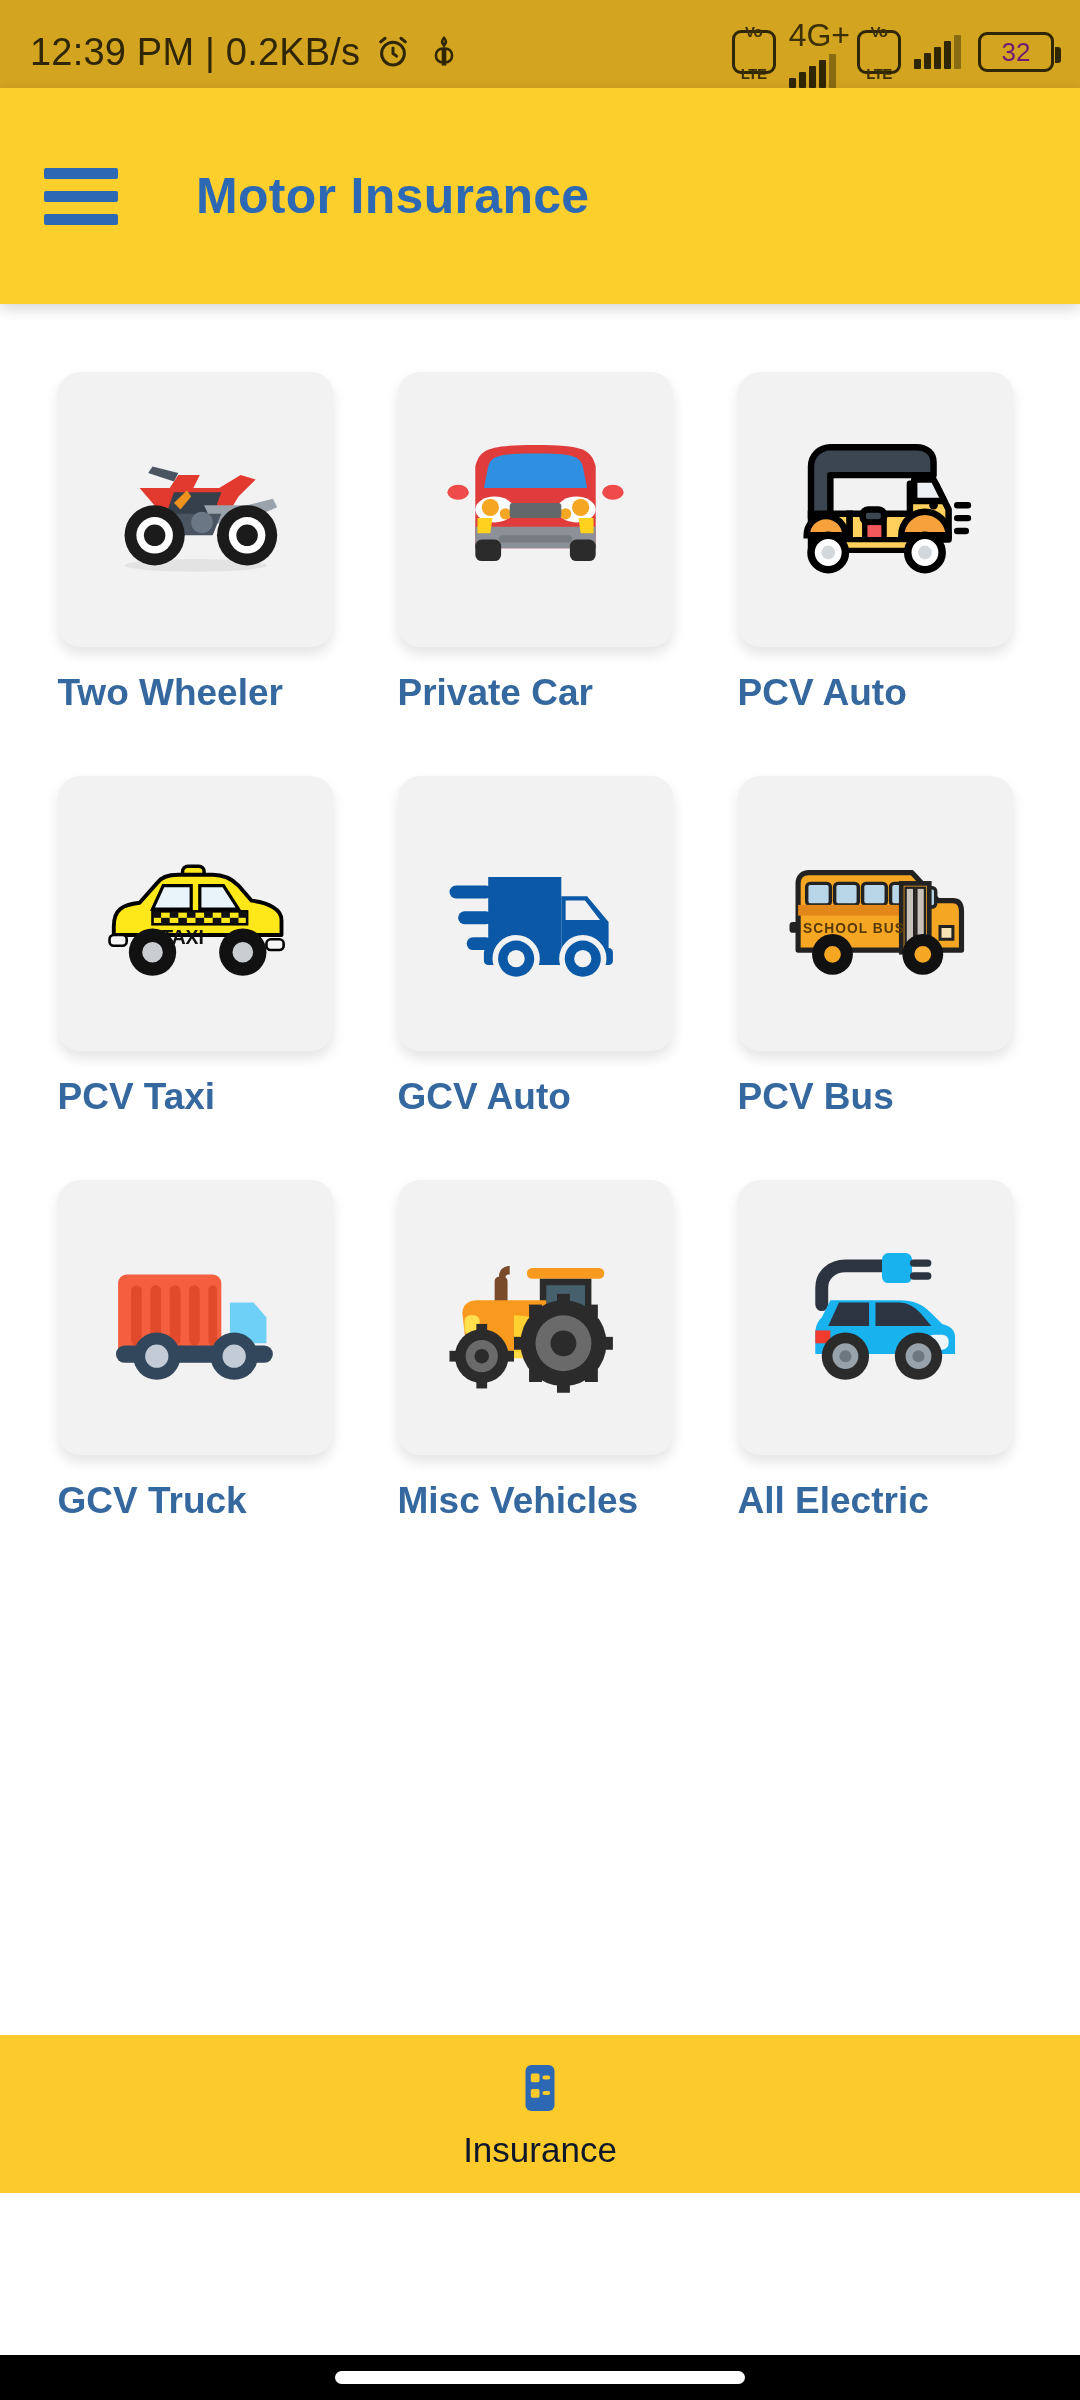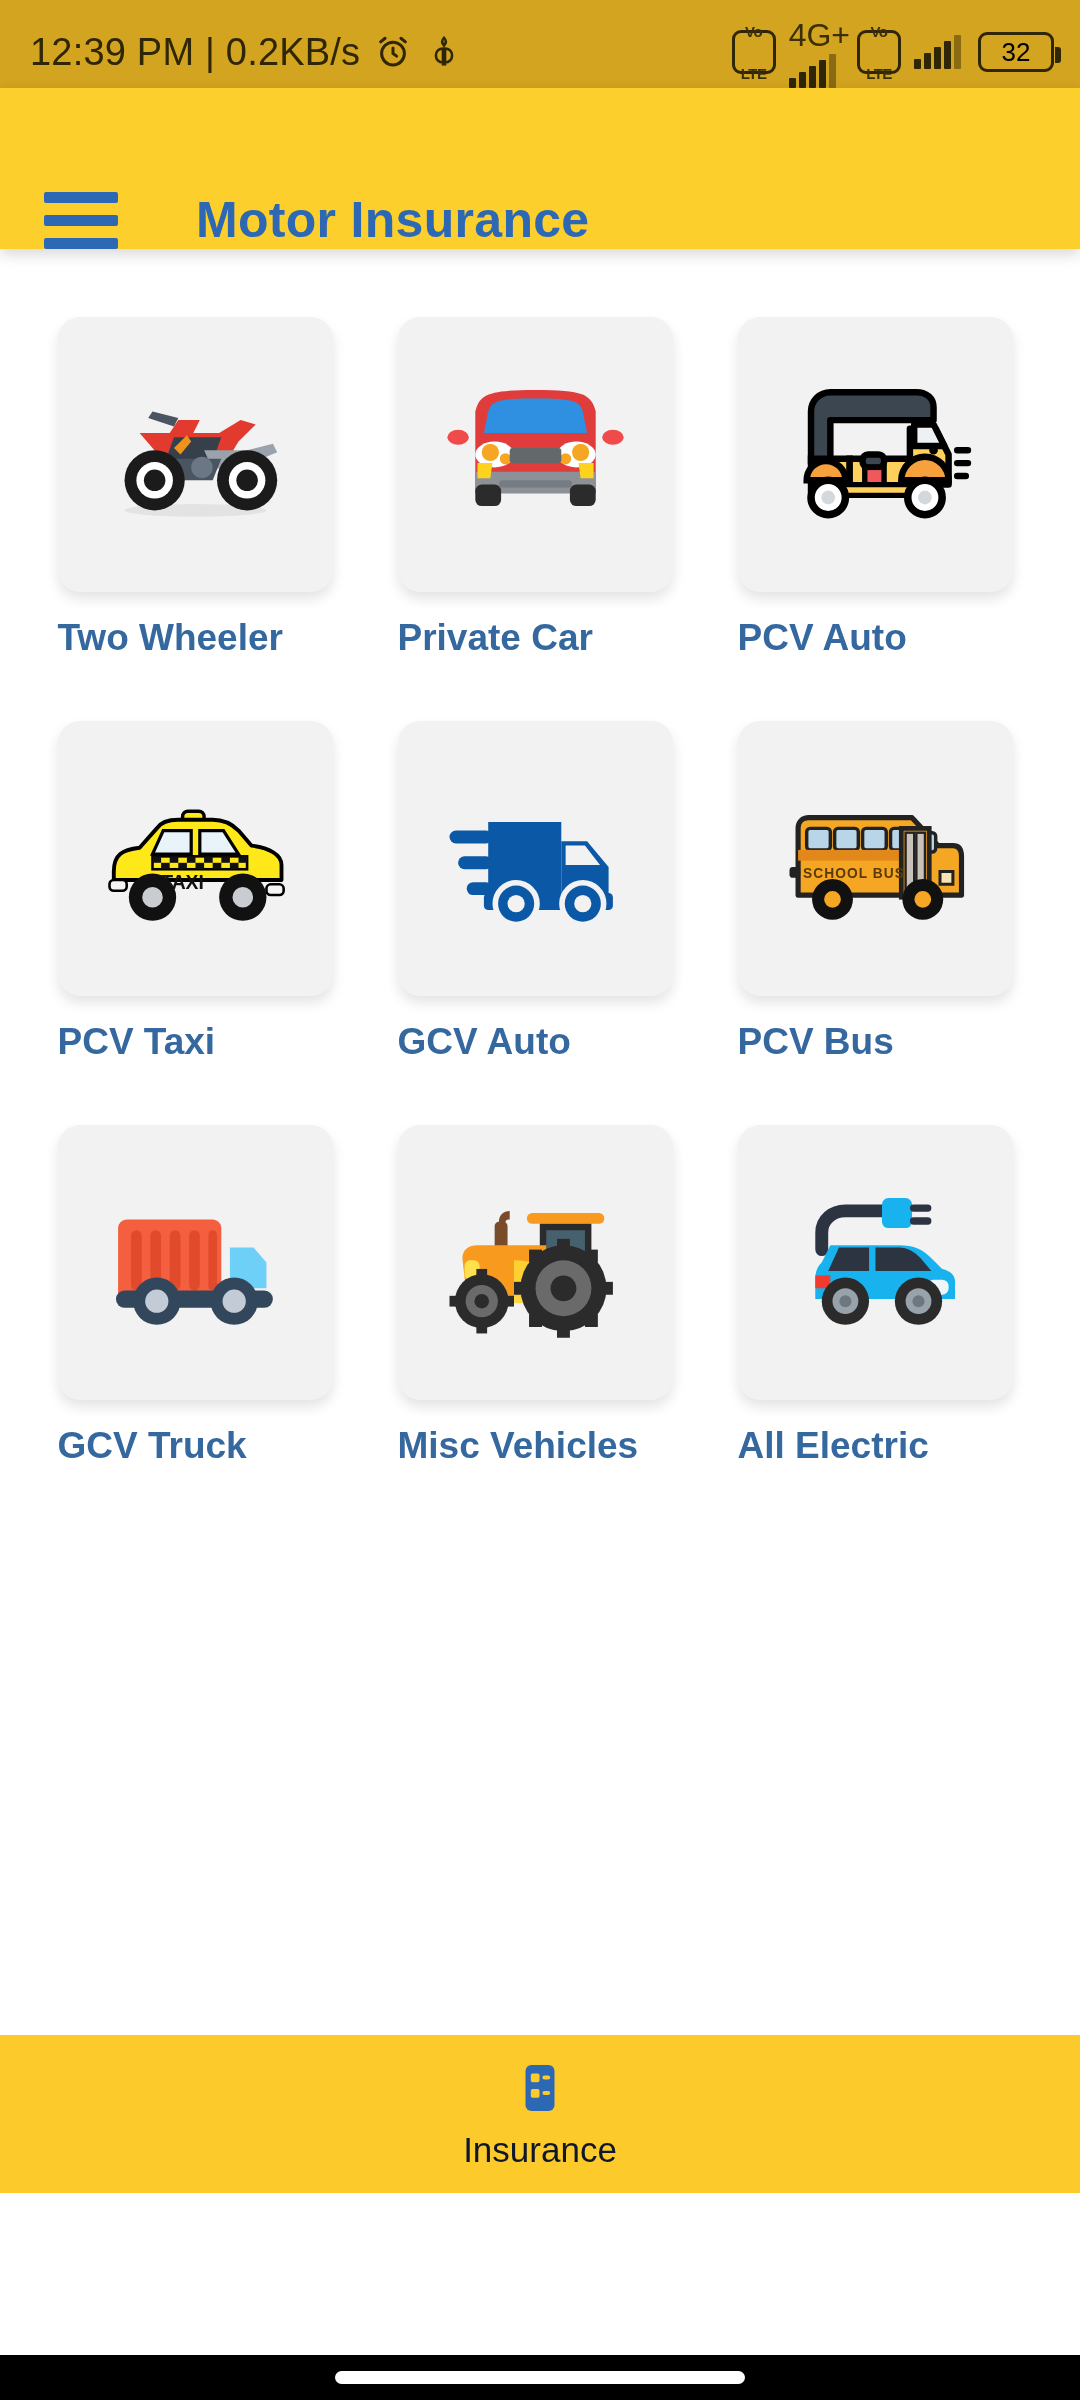--- a/index.html
+++ b/index.html
@@ -54,28 +54,28 @@
     border:3.5px solid #2f2605;
     border-radius:9px;
     display:flex;align-items:center;justify-content:center;
     position:relative;
     margin-left:4px;
   }
   .battery:after{
     content:"";position:absolute;right:-10px;top:12px;
     width:6px;height:16px;background:#2f2605;border-radius:0 3px 3px 0;
   }
-  .battery span{ font-size:26px; font-weight:400; color:#000000; }
+  .battery span{ font-size:26px; font-weight:400; color:#701a75; }
 
   
   .appbar{
-    height:161px;
+    height:216px;
     background:#fdcf2d;
     display:flex;
-    align-items:flex-end;
+    align-items:center;
     padding-left:44px;
     position:relative;
     z-index:5;
     box-shadow:0 5px 14px rgba(0,0,0,.16);
   }
   .hamburger{ width:74px; display:flex; flex-direction:column; gap:12px; cursor:pointer;}
   .hamburger i{ display:block; height:11px; background:#2d68b5; border-radius:2px; }
   .appbar-title{
     margin-left:78px;
     font-size:50px;

